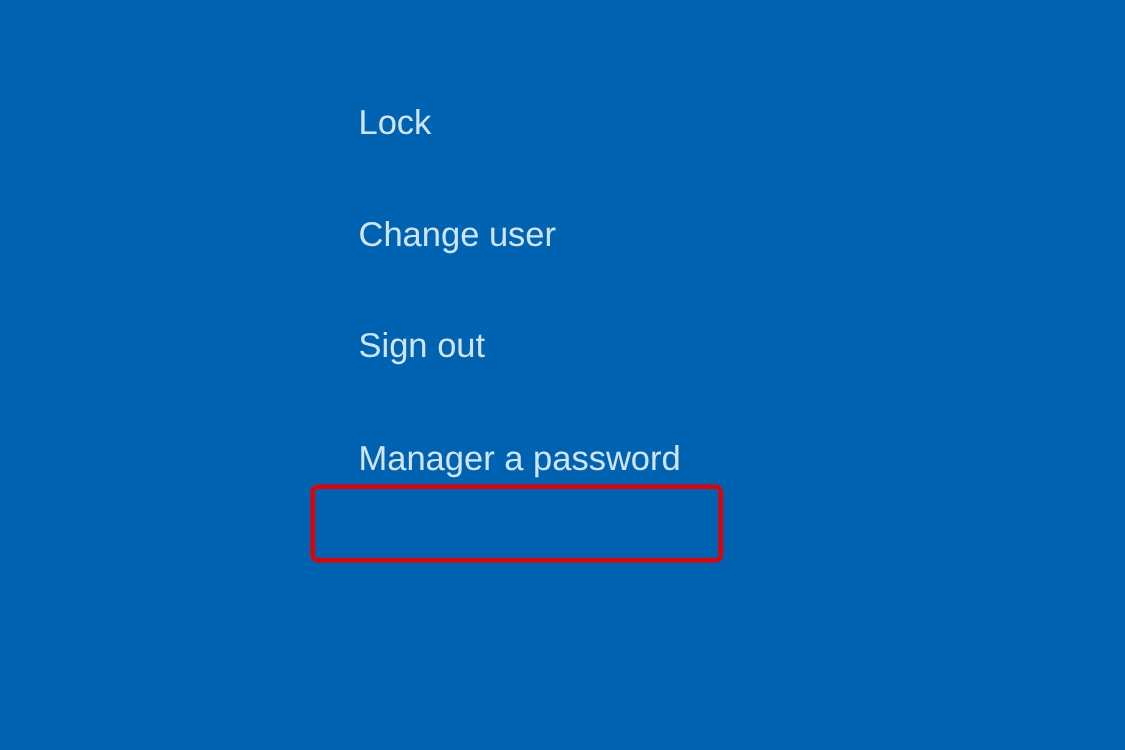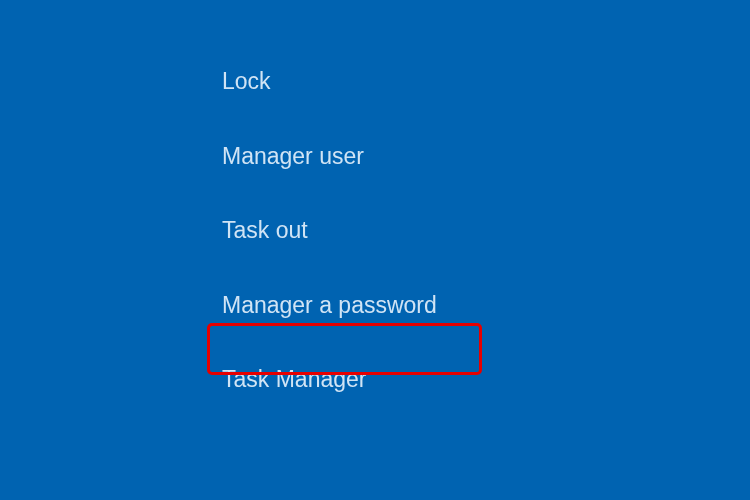--- a/index.html
+++ b/index.html
@@ -10,21 +10,21 @@
     body {
       width: 750px;
       height: 500px;
       background-color: #0063b1;
       font-family: "Segoe UI", Tahoma, sans-serif;
       overflow: hidden;
       position: relative;
     }
     .menu-container {
       position: absolute;
-      left: 222px;
+      left: 239px;
       top: 68px;
     }
     .menu-item {
       color: #d0e4f5;
       font-size: 23px;
       font-weight: 300;
       margin-bottom: 47px;
       cursor: pointer;
       display: block;
       line-height: 1.2;
@@ -38,19 +38,18 @@
       border: 3px solid #e60000;
       border-radius: 5px;
       pointer-events: none;
     }
   </style>
 </head>
 <body>
 
 <div class="menu-container">
   <span class="menu-item">Lock</span>
-  <span class="menu-item">Manager user</span>
-  <span class="menu-item">Task out</span>
+  <span class="menu-item">Change user</span>
+  <span class="menu-item">Sign out</span>
   <span class="menu-item">Manager a password</span>
-  <span class="menu-item">Task Manager</span>
 </div>
 
 <div class="highlight-box"></div>
 
 </body></html>

